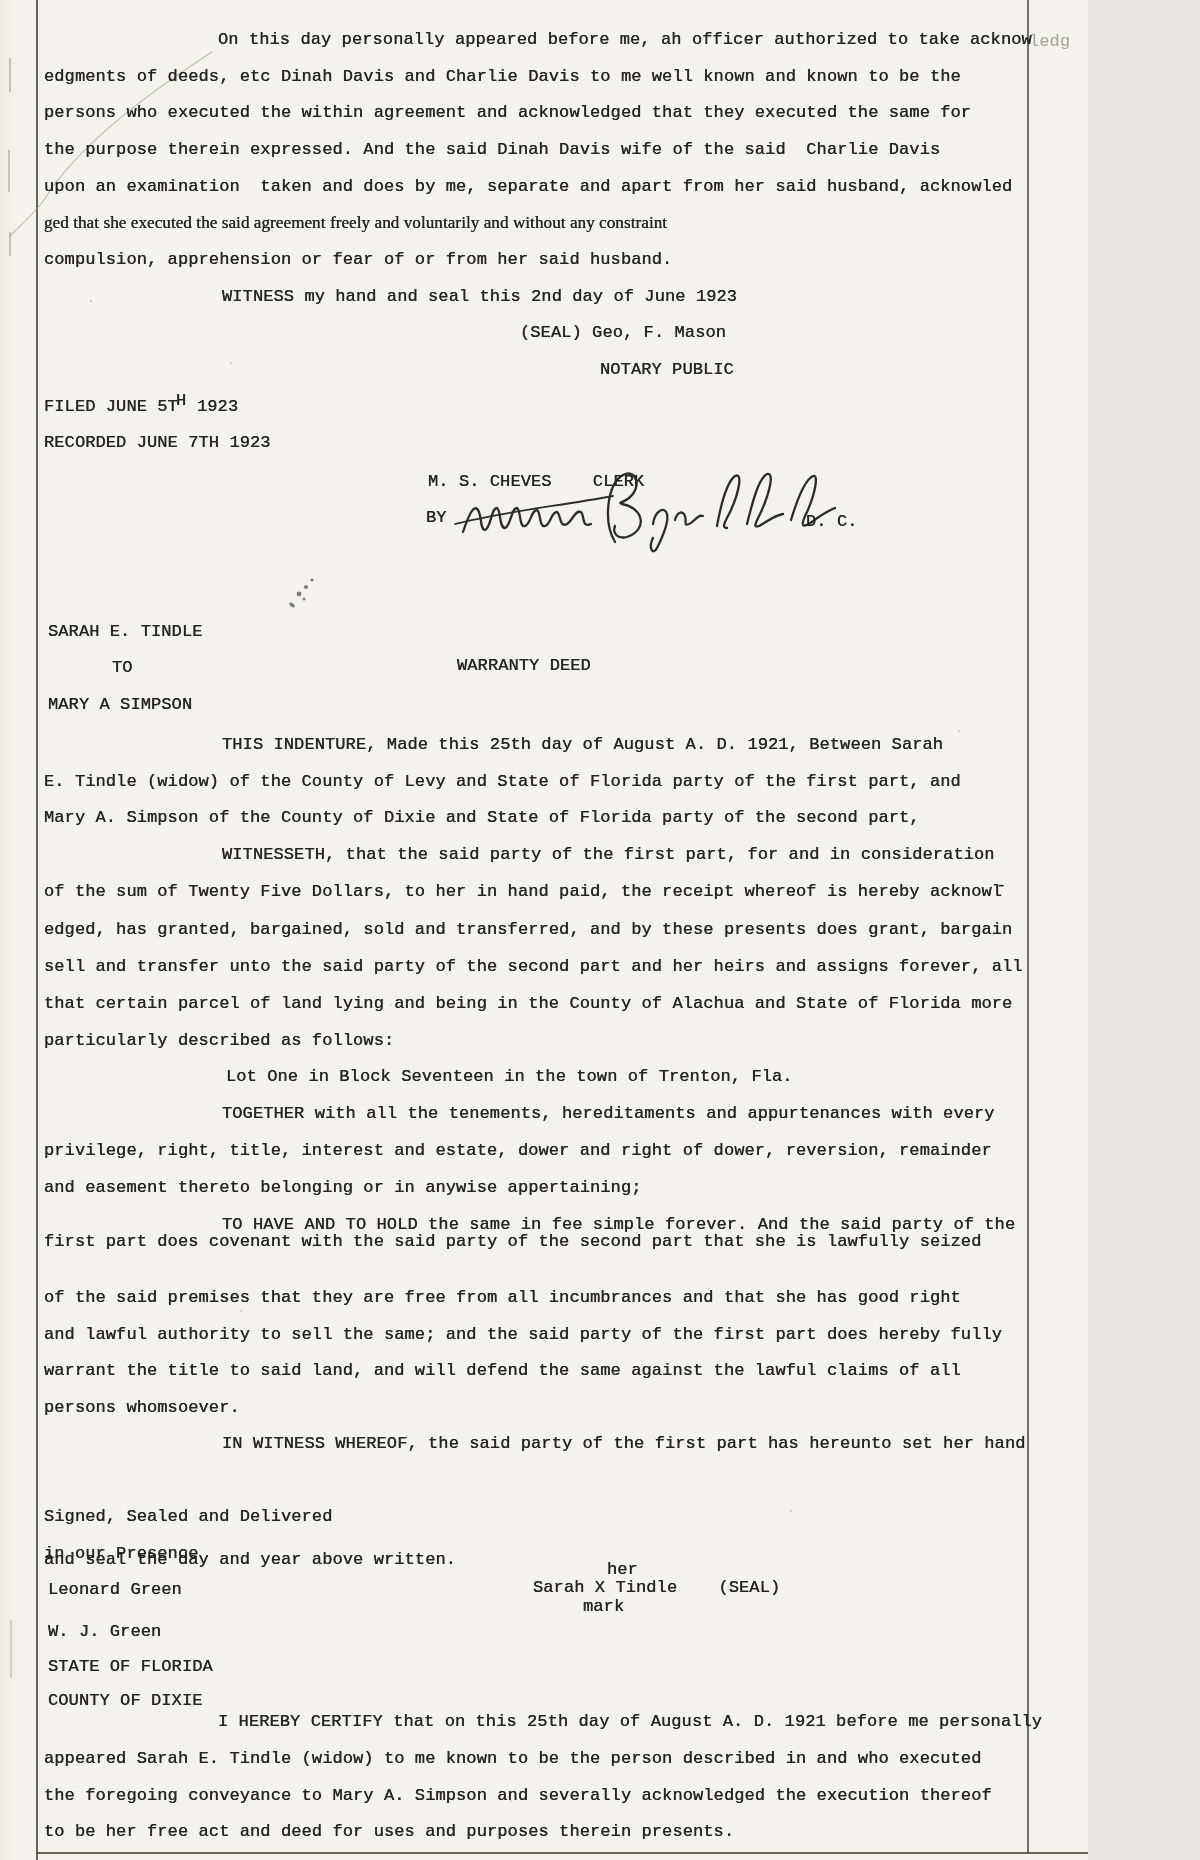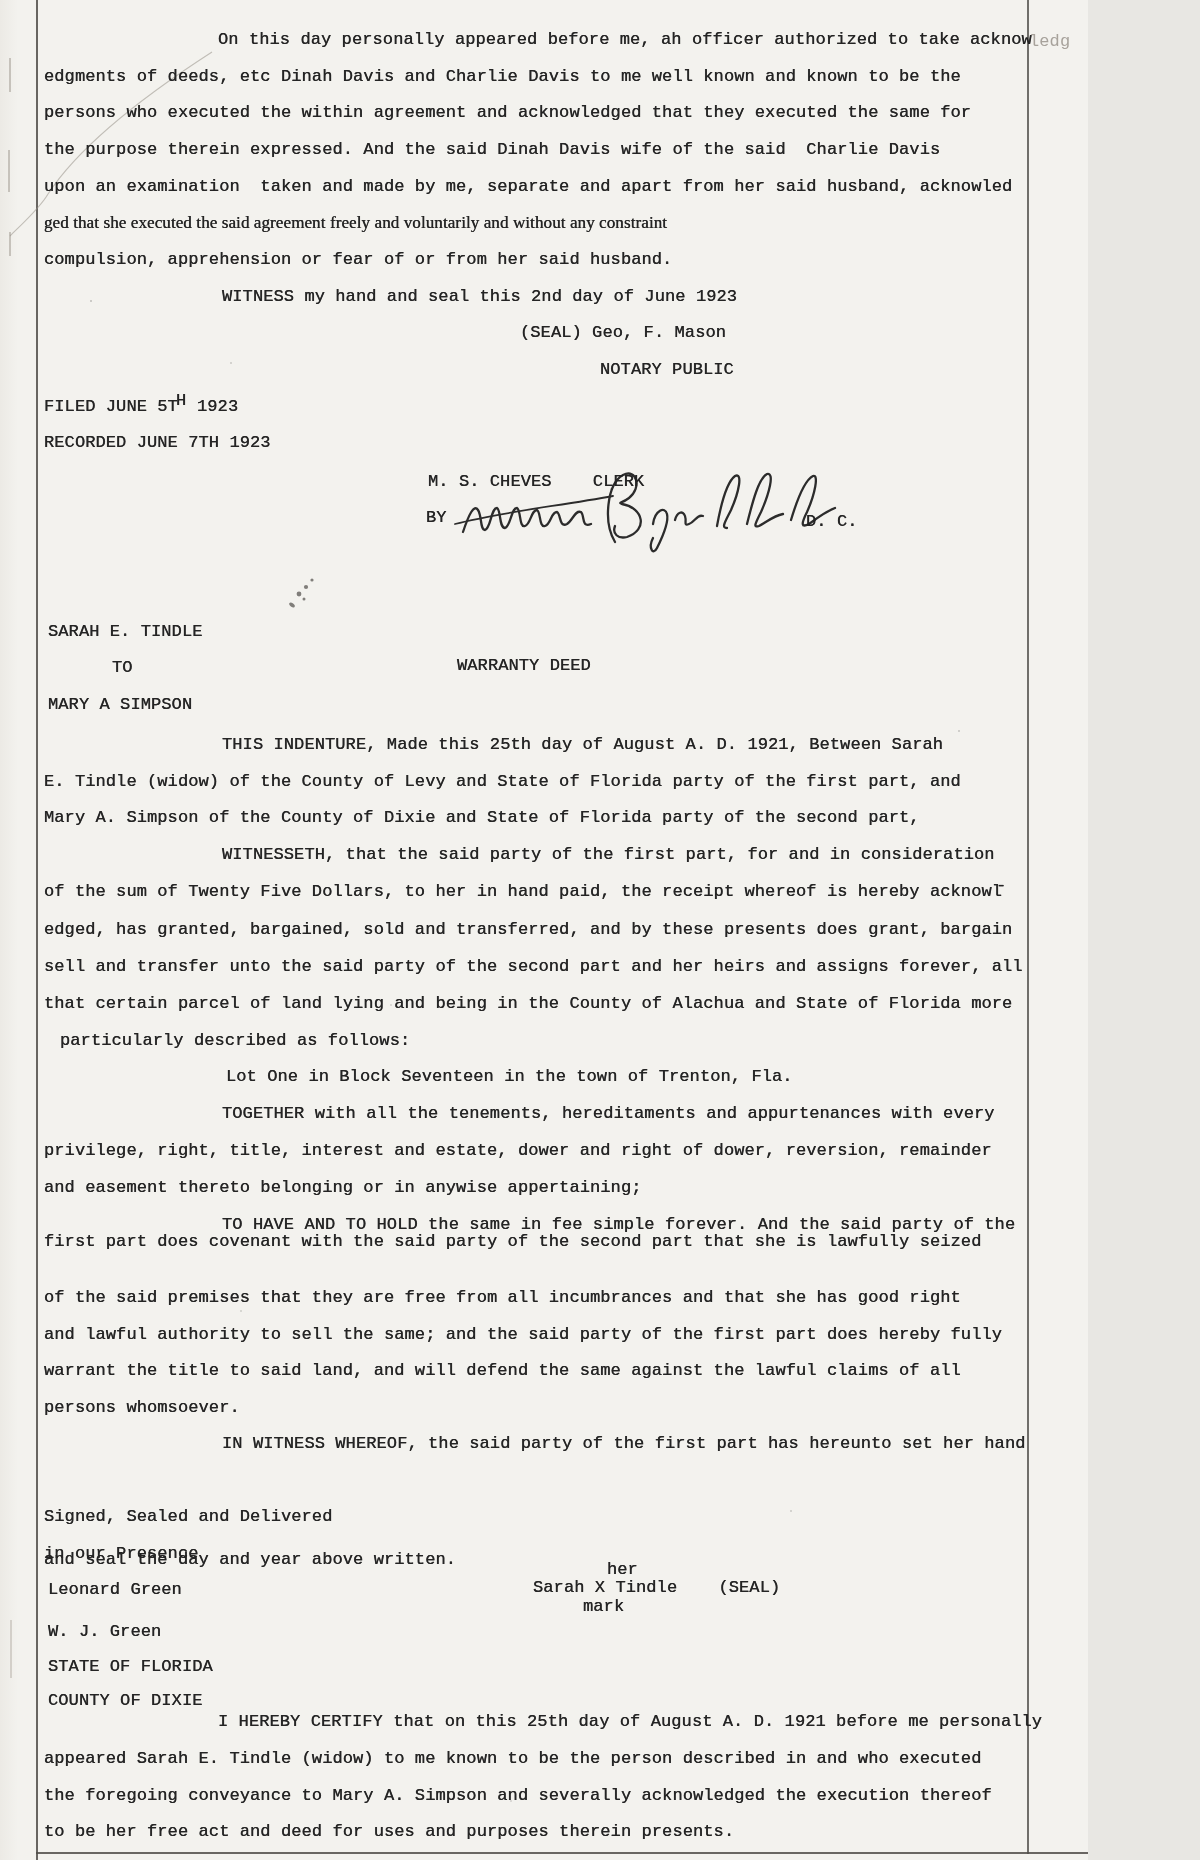--- a/index.html
+++ b/index.html
@@ -106,21 +106,21 @@
       <path d="M336,58 C342,38 350,18 358,14 C364,12 360,32 352,50 C346,62 346,66 354,62 C362,56 370,50 380,46"></path>
     </g>
   </svg>
 
   <div id="text-layer">
       <div class="tl" style="left: 218px; top: 30px;">On this day personally appeared before me, ah officer authorized to take acknow</div>
       <div class="tl faint" style="left: 1029px; top: 32px;">ledg</div>
       <div class="tl" style="left: 44px; top: 67px;">edgments of deeds, etc Dinah Davis and Charlie Davis to me well known and known to be the</div>
       <div class="tl" style="left: 44px; top: 103px;">persons who executed the within agreement and acknowledged that they executed the same for</div>
       <div class="tl" style="left: 44px; top: 140px;">the purpose therein expressed. And the said Dinah Davis wife of the said  Charlie Davis</div>
-      <div class="tl" style="left: 44px; top: 177px;">upon an examination  taken and made by me, separate and apart from her said husband, acknowled</div>
+      <div class="tl" style="left: 44px; top: 177px;">upon an examination  taken and does by me, separate and apart from her said husband, acknowled</div>
       <div class="tl" style="left: 44px; top: 213px; font-family: Liberation Serif, serif;">ged that she executed the said agreement freely and voluntarily and without any constraint</div>
       <div class="tl" style="left: 44px; top: 250px;">compulsion, apprehension or fear of or from her said husband.</div>
       <div class="tl" style="left: 222px; top: 287px;">WITNESS my hand and seal this 2nd day of June 1923</div>
       <div class="tl" style="left: 520px; top: 323px;">(SEAL) Geo, F. Mason</div>
       <div class="tl" style="left: 600px; top: 360px;">NOTARY PUBLIC</div>
       <div class="tl" style="left: 44px; top: 397px;">FILED JUNE 5T</div>
       <div class="tl" style="left: 176px; top: 391px;">H</div>
       <div class="tl" style="left: 197px; top: 397px;">1923</div>
       <div class="tl" style="left: 44px; top: 433px;">RECORDED JUNE 7TH 1923</div>
       <div class="tl" style="left: 428px; top: 472px;">M. S. CHEVES    CLERK</div>
@@ -132,21 +132,21 @@
       <div class="tl" style="left: 48px; top: 695px;">MARY A SIMPSON</div>
       <div class="tl" style="left: 222px; top: 735px;">THIS INDENTURE, Made this 25th day of August A. D. 1921, Between Sarah</div>
       <div class="tl" style="left: 44px; top: 772px;">E. Tindle (widow) of the County of Levy and State of Florida party of the first part, and</div>
       <div class="tl" style="left: 44px; top: 808px;">Mary A. Simpson of the County of Dixie and State of Florida party of the second part,</div>
       <div class="tl" style="left: 222px; top: 845px;">WITNESSETH, that the said party of the first part, for and in consideration</div>
       <div class="tl" style="left: 44px; top: 882px;">of the sum of Twenty Five Dollars, to her in hand paid, the receipt whereof is hereby acknowl</div>
       <div class="tl" style="left: 996px; top: 876px;">-</div>
       <div class="tl" style="left: 44px; top: 920px;">edged, has granted, bargained, sold and transferred, and by these presents does grant, bargain</div>
       <div class="tl" style="left: 44px; top: 957px;">sell and transfer unto the said party of the second part and her heirs and assigns forever, all</div>
       <div class="tl" style="left: 44px; top: 994px;">that certain parcel of land lying and being in the County of Alachua and State of Florida more</div>
-      <div class="tl" style="left: 44px; top: 1031px; margin-left: 16px;">particularly described as follows:</div>
+      <div class="tl" style="left: 44px; top: 1031px;">particularly described as follows:</div>
       <div class="tl" style="left: 226px; top: 1067px;">Lot One in Block Seventeen in the town of Trenton, Fla.</div>
       <div class="tl" style="left: 222px; top: 1104px;">TOGETHER with all the tenements, hereditaments and appurtenances with every</div>
       <div class="tl" style="left: 44px; top: 1141px;">privilege, right, title, interest and estate, dower and right of dower, reversion, remainder</div>
       <div class="tl" style="left: 44px; top: 1178px;">and easement thereto belonging or in anywise appertaining;</div>
       <div class="tl" style="left: 222px; top: 1215px;">TO HAVE AND TO HOLD the same in fee simple forever. And the said party of the</div>
       <div class="tl" style="left: 44px; top: 1232px;">first part does covenant with the said party of the second part that she is lawfully seized</div>
       <div class="tl" style="left: 44px; top: 1288px;">of the said premises that they are free from all incumbrances and that she has good right</div>
       <div class="tl" style="left: 44px; top: 1325px;">and lawful authority to sell the same; and the said party of the first part does hereby fully</div>
       <div class="tl" style="left: 44px; top: 1361px;">warrant the title to said land, and will defend the same against the lawful claims of all</div>
       <div class="tl" style="left: 44px; top: 1398px;">persons whomsoever.</div>

